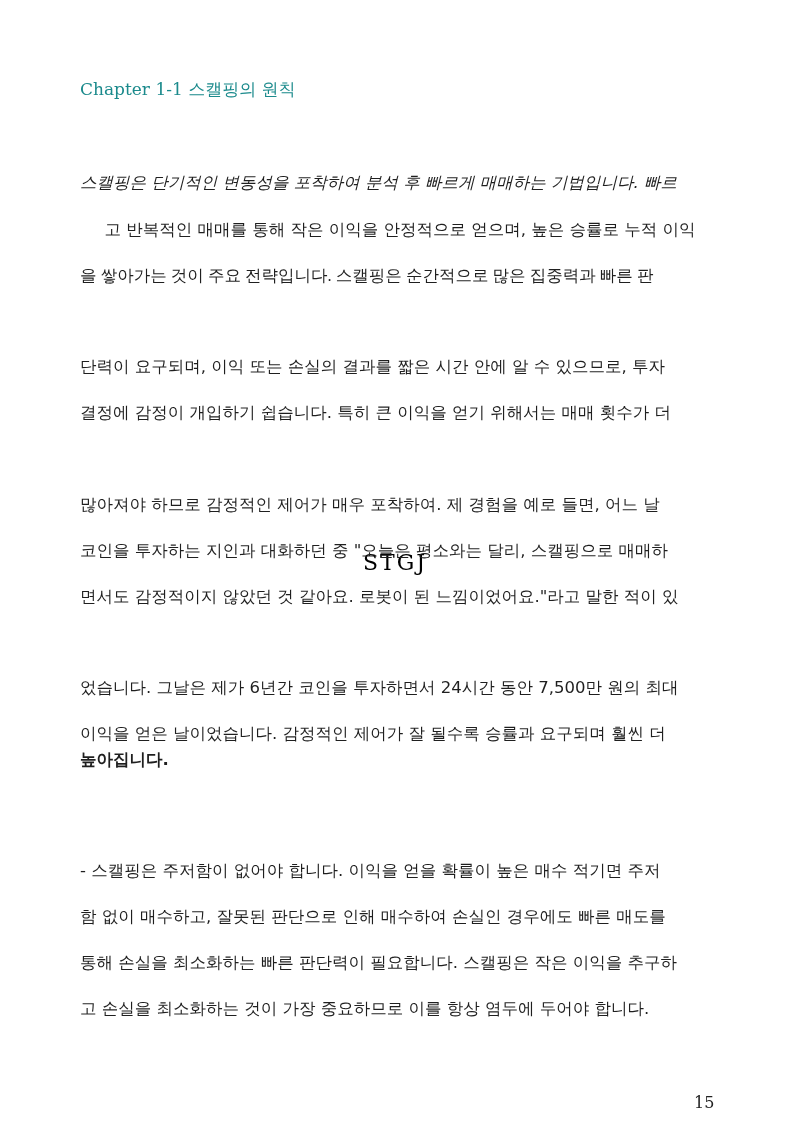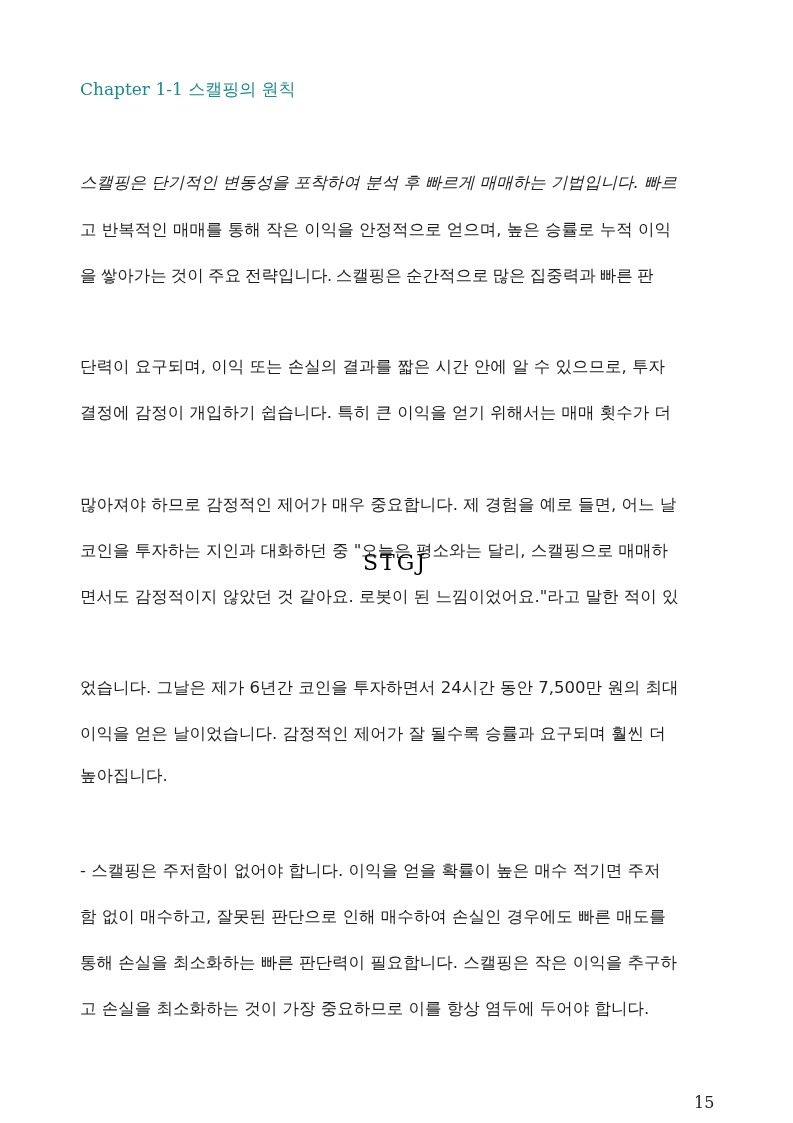--- a/index.html
+++ b/index.html
@@ -29,29 +29,29 @@
 </style>
 </head>
 <body>
 
 <div class="heading">Chapter 1-1 스캘핑의 원칙</div>
 
 <div class="watermark">STGJ</div>
 
 <div id="body-text">
     <div class="para-line" style="top: 173px; font-style: italic;">스캘핑은 단기적인 변동성을 포착하여 분석 후 빠르게 매매하는 기법입니다. 빠르</div>
-    <div class="para-line" style="top: 220px;">고 반복적인 매매를 통해 작은 이익을 안정적으로 얻으며, 높은 승률로 누적 이익</div>
+    <div class="para-line" style="top: 220px; text-align: center;">고 반복적인 매매를 통해 작은 이익을 안정적으로 얻으며, 높은 승률로 누적 이익</div>
     <div class="para-line" style="top: 266px; font-family: Liberation Serif, serif;">을 쌓아가는 것이 주요 전략입니다. 스캘핑은 순간적으로 많은 집중력과 빠른 판</div>
     <div class="para-line" style="top: 357px;">단력이 요구되며, 이익 또는 손실의 결과를 짧은 시간 안에 알 수 있으므로, 투자</div>
     <div class="para-line" style="top: 403px;">결정에 감정이 개입하기 쉽습니다. 특히 큰 이익을 얻기 위해서는 매매 횟수가 더</div>
-    <div class="para-line" style="top: 495px;">많아져야 하므로 감정적인 제어가 매우 중요합니다. 제 경험을 예로 들면, 어느 날</div>
+    <div class="para-line" style="top: 495px;">많아져야 하므로 감정적인 제어가 매우 포착하여. 제 경험을 예로 들면, 어느 날</div>
     <div class="para-line" style="top: 541px;">코인을 투자하는 지인과 대화하던 중 "오늘은 평소와는 달리, 스캘핑으로 매매하</div>
     <div class="para-line" style="top: 587px;">면서도 감정적이지 않았던 것 같아요. 로봇이 된 느낌이었어요."라고 말한 적이 있</div>
     <div class="para-line" style="top: 678px;">었습니다. 그날은 제가 6년간 코인을 투자하면서 24시간 동안 7,500만 원의 최대</div>
     <div class="para-line" style="top: 724px;">이익을 얻은 날이었습니다. 감정적인 제어가 잘 될수록 승률과 요구되며 훨씬 더</div>
-    <div class="para-line" style="top: 766px;">높아집니다.</div>
+    <div class="para-line" style="top: 750px; font-weight: bold;">높아집니다.</div>
     <div class="para-line" style="top: 861px;"> - 스캘핑은 주저함이 없어야 합니다. 이익을 얻을 확률이 높은 매수 적기면 주저</div>
     <div class="para-line" style="top: 907px;">함 없이 매수하고, 잘못된 판단으로 인해 매수하여 손실인 경우에도 빠른 매도를</div>
     <div class="para-line" style="top: 953px;">통해 손실을 최소화하는 빠른 판단력이 필요합니다. 스캘핑은 작은 이익을 추구하</div>
     <div class="para-line" style="top: 999px;">고 손실을 최소화하는 것이 가장 중요하므로 이를 항상 염두에 두어야 합니다.</div>
   </div>
 
 <div class="page-number">15</div>
 
 </body></html>

